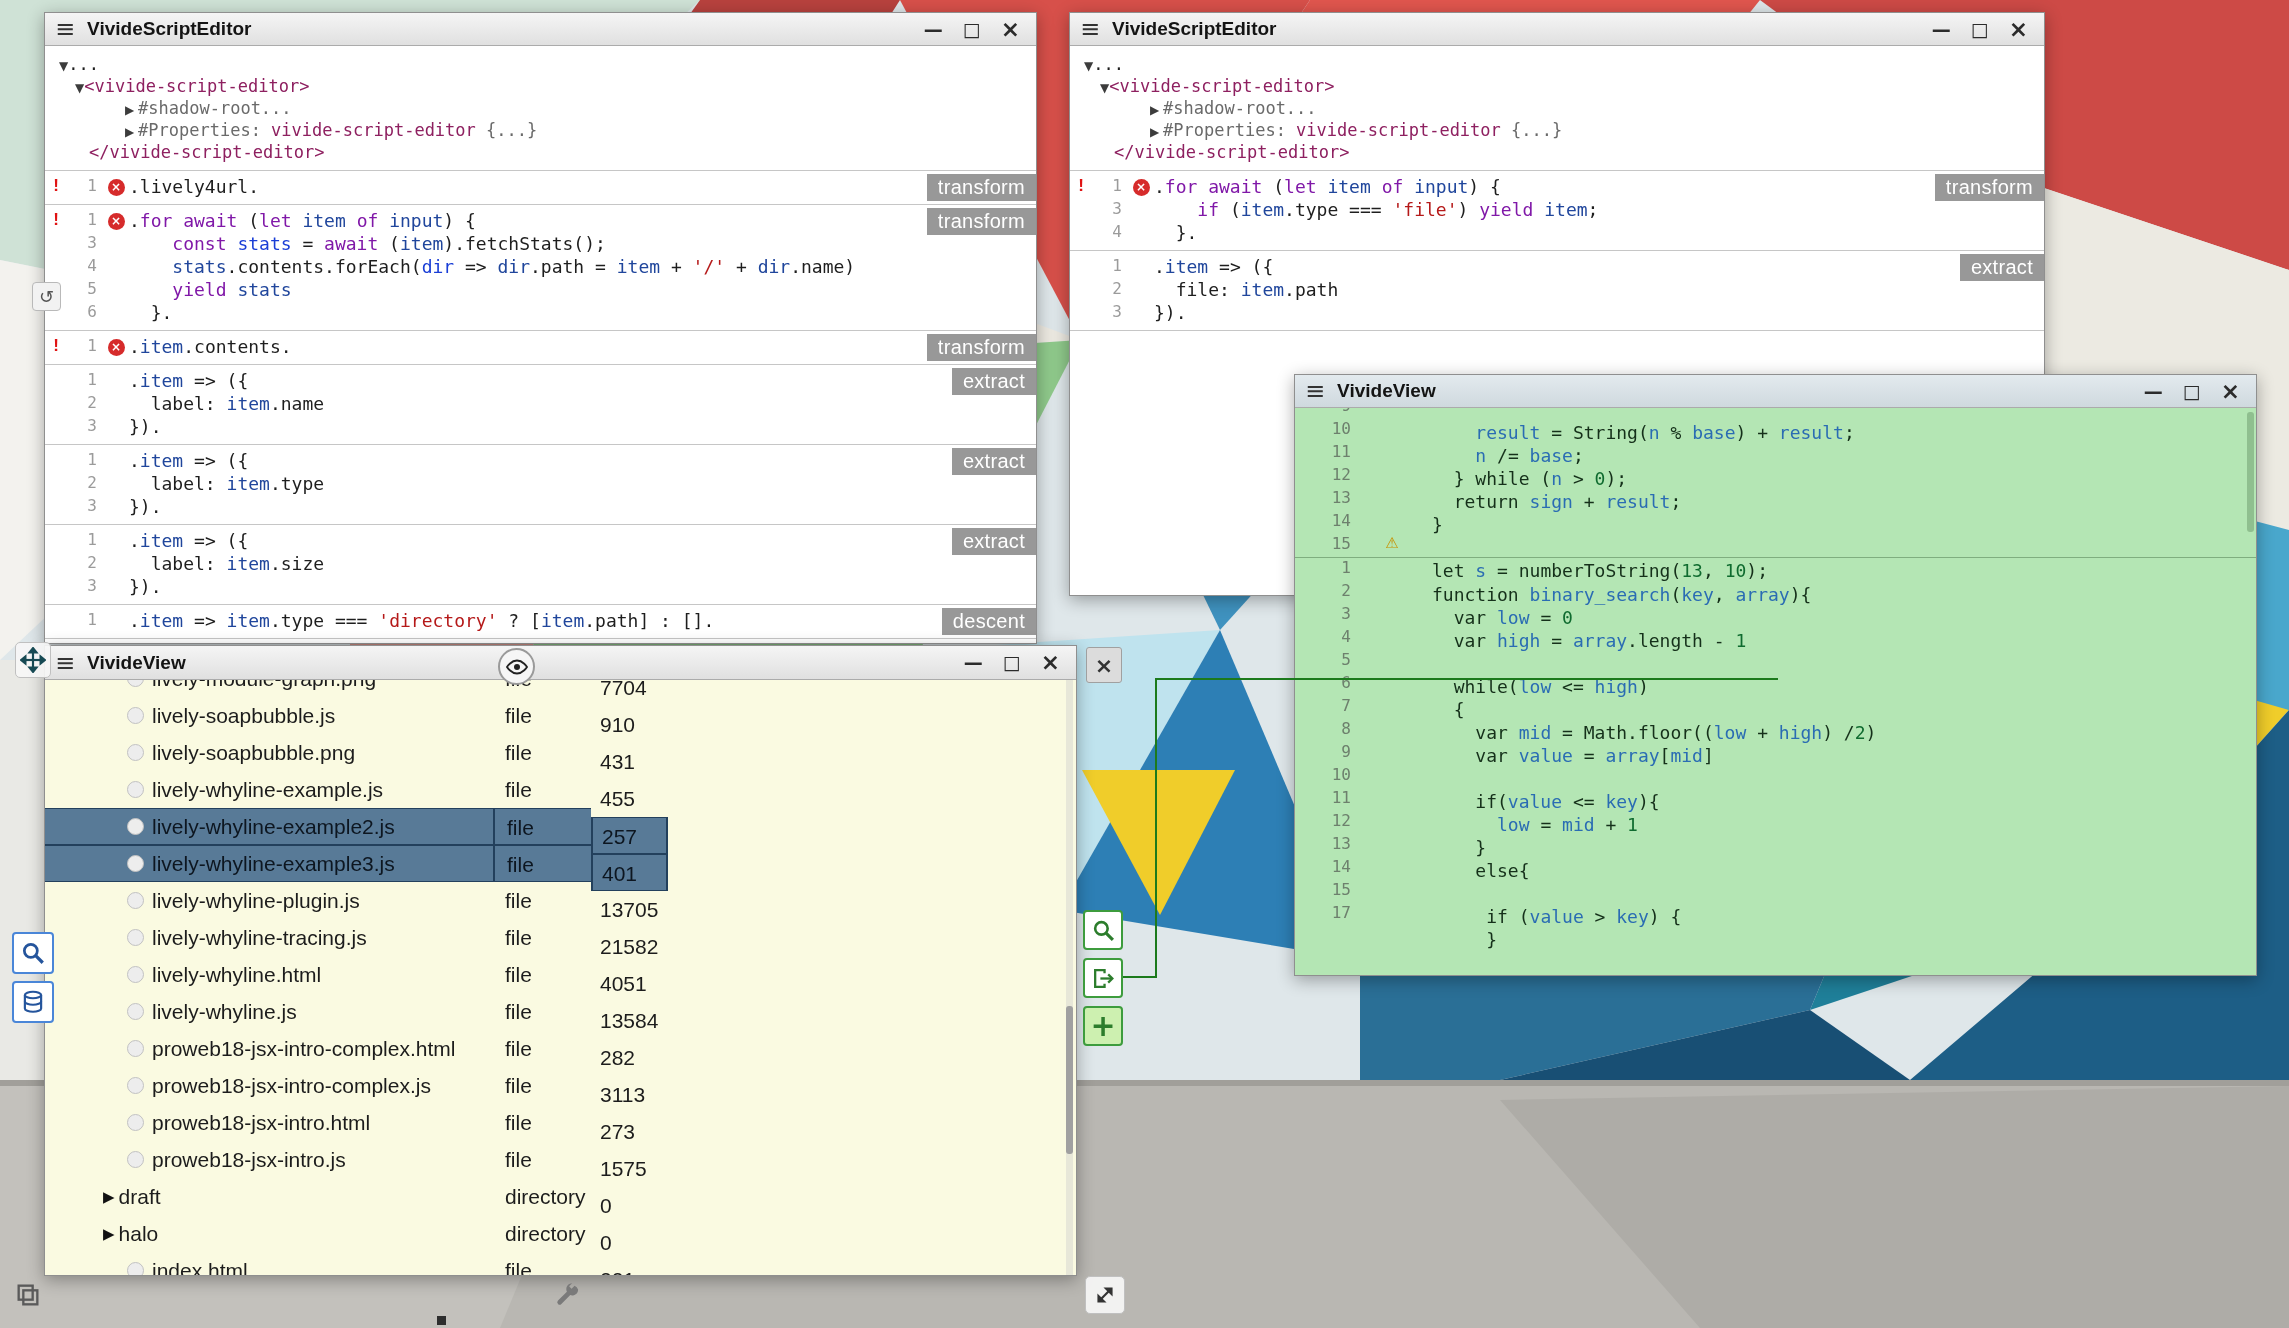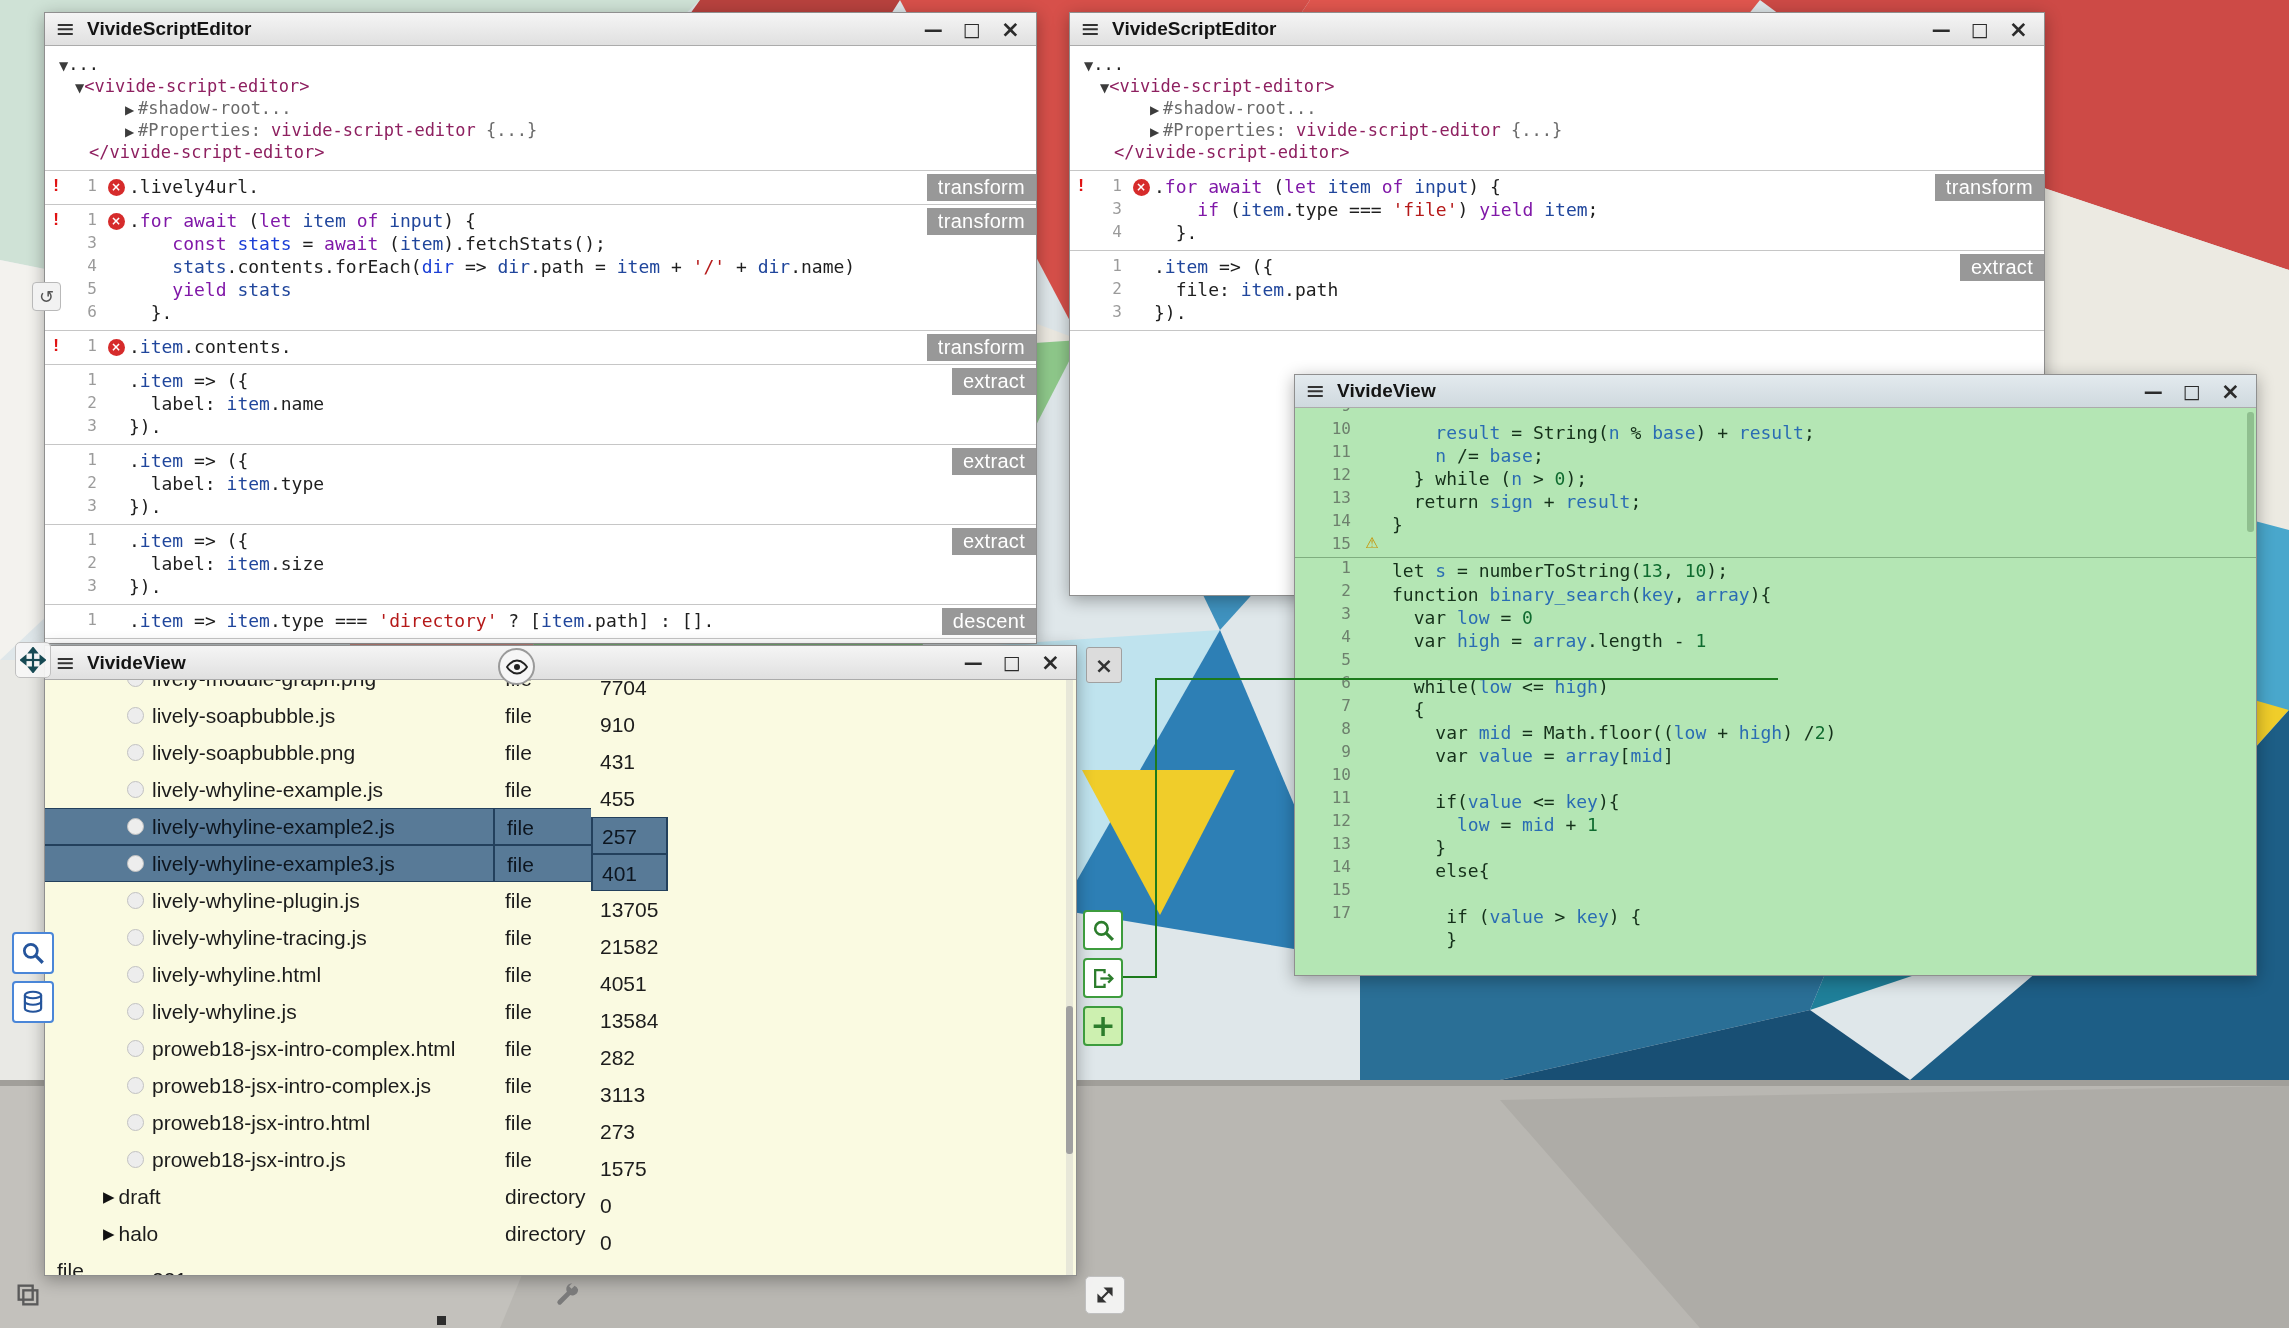--- a/index.html
+++ b/index.html
@@ -36,21 +36,21 @@
   .t-d{color:#1a3ed6;}
   .t-s{color:#b51919;}
   .t-n{color:#0f6b2f;}
 
   
   .green-body{position:relative;height:calc(100% - 33px);overflow:hidden;background:#b4e6b4;}
   .green-body .t-v{color:#2a6cb3;}
   .green-body .t-p{color:#15301a;}
   .gblock{border-bottom:1px solid #7fae7f;}
   .gblock:last-child{border-bottom:none;}
-  .gline{display:flex;height:23px;line-height:23px;font:18px "DejaVu Sans Mono",monospace;white-space:pre;}
+  .gline{display:flex;height:23px;line-height:23px;font:18px "DejaVu Sans Mono",monospace;white-space:pre;gap:20px;}
   .gline.clip{margin-top:-12px;}
   .gn{width:56px;text-align:right;color:#6d806d;font-size:16px;padding-right:8px;flex:none;}
   .gi{width:26px;text-align:center;color:#c79100;font-size:15px;flex:none;font-family:"DejaVu Sans",sans-serif;}
   .gc{border-left:1px solid #8cbd8c;padding-left:6px;flex:1;margin-top:26px;}
   .gscroll{position:absolute;right:2px;top:4px;width:7px;height:120px;background:#8fbf8f;border-radius:3px;}
 
   
   .files-body{position:relative;height:calc(100% - 34px);overflow:hidden;background:#fafae1;}
   .frow{display:flex;height:37px;align-items:center;font-size:21px;color:#1c1c1c;box-sizing:border-box;}
   .frow.clip-top{margin-top:-20px;}
@@ -404,20 +404,24 @@
           </div>
           <div class="frow">
             <span class="fc-name">
               <span class="dirarr">▶</span>
               <span class="fname">halo</span>
             </span>
             <span class="fc-type">directory</span>
             <span class="fc-size">0</span>
           </div>
           <div class="frow">
+            <span class="fc-name">
+              <span class="bullet"></span>
+              <span class="fname">index.html</span>
+            </span>
             <span class="fc-type">file</span>
             <span class="fc-size">221</span>
           </div>
         </div>
       <div class="fscroll-track"></div>
       <div class="fscroll-thumb"></div>
     </div>
   </div>
 
   <div class="halo-btn" style="left:15px;top:642px;width:36px;height:36px;">

